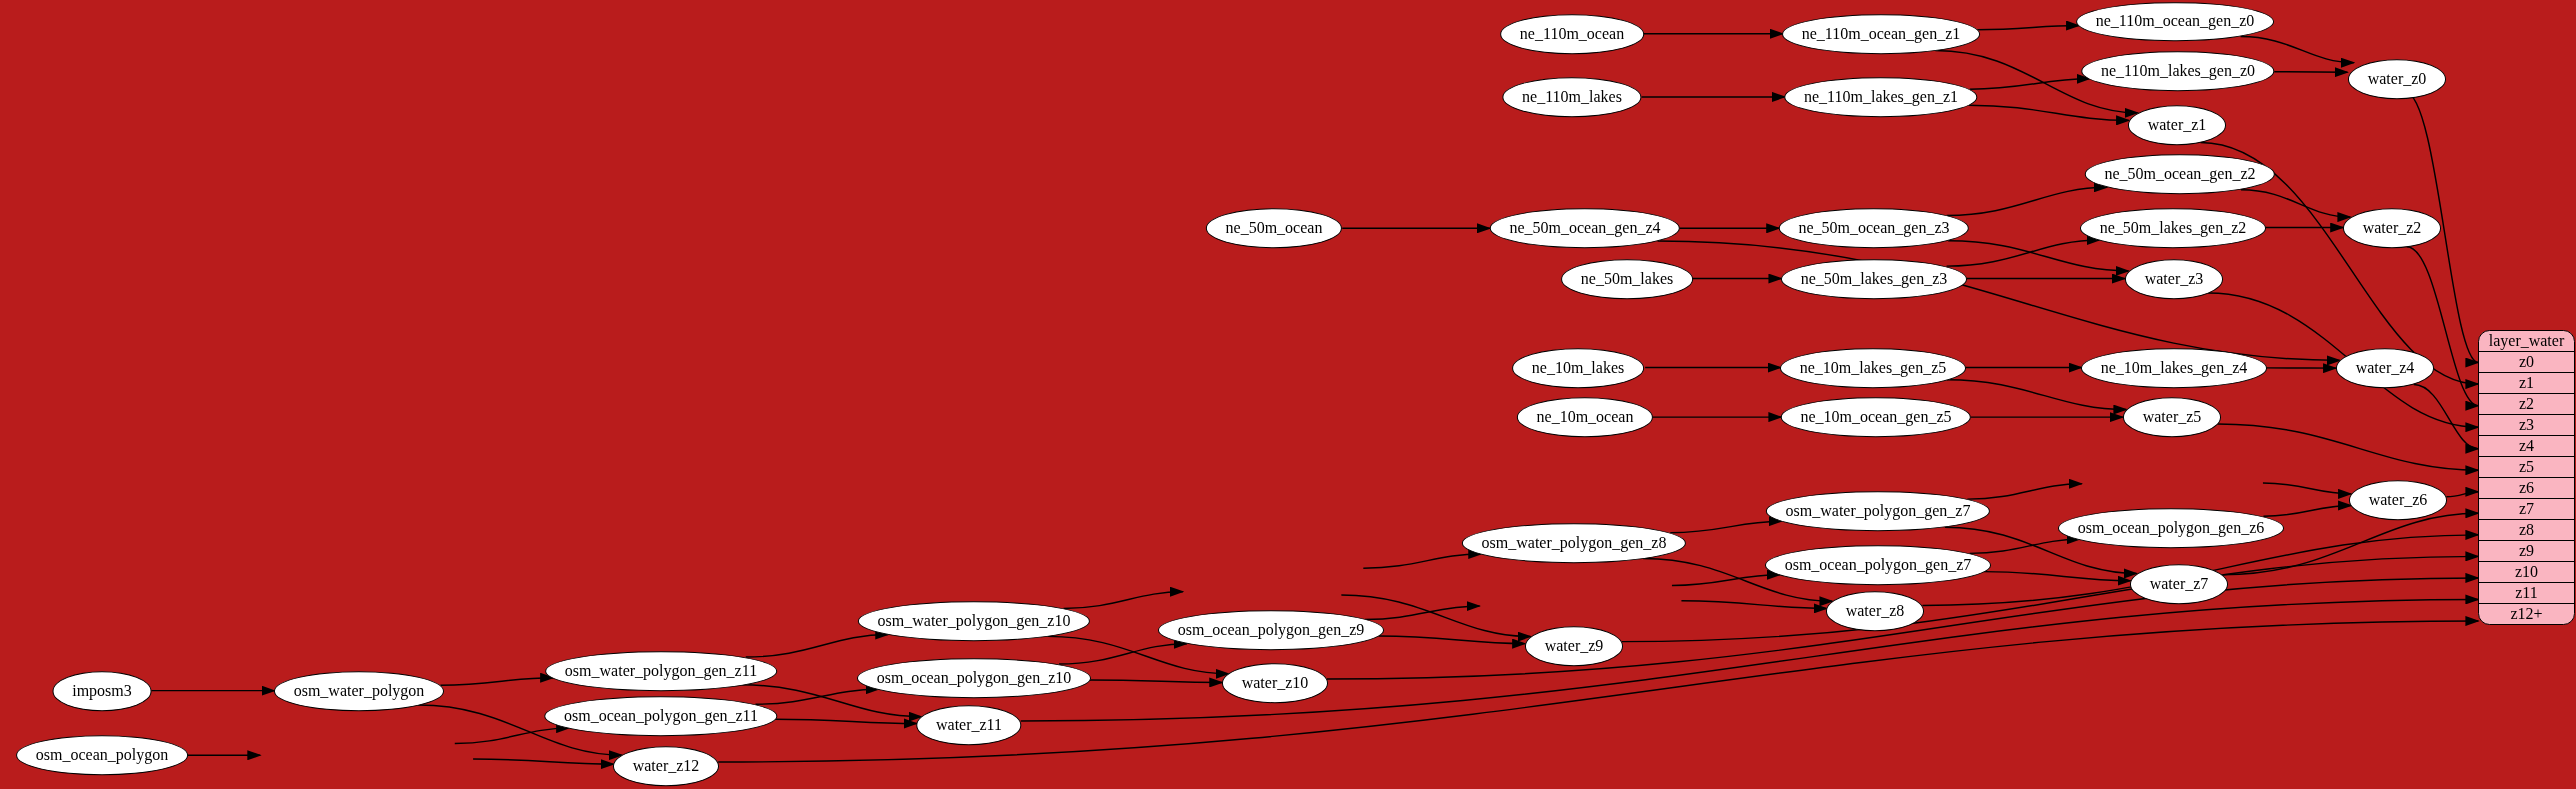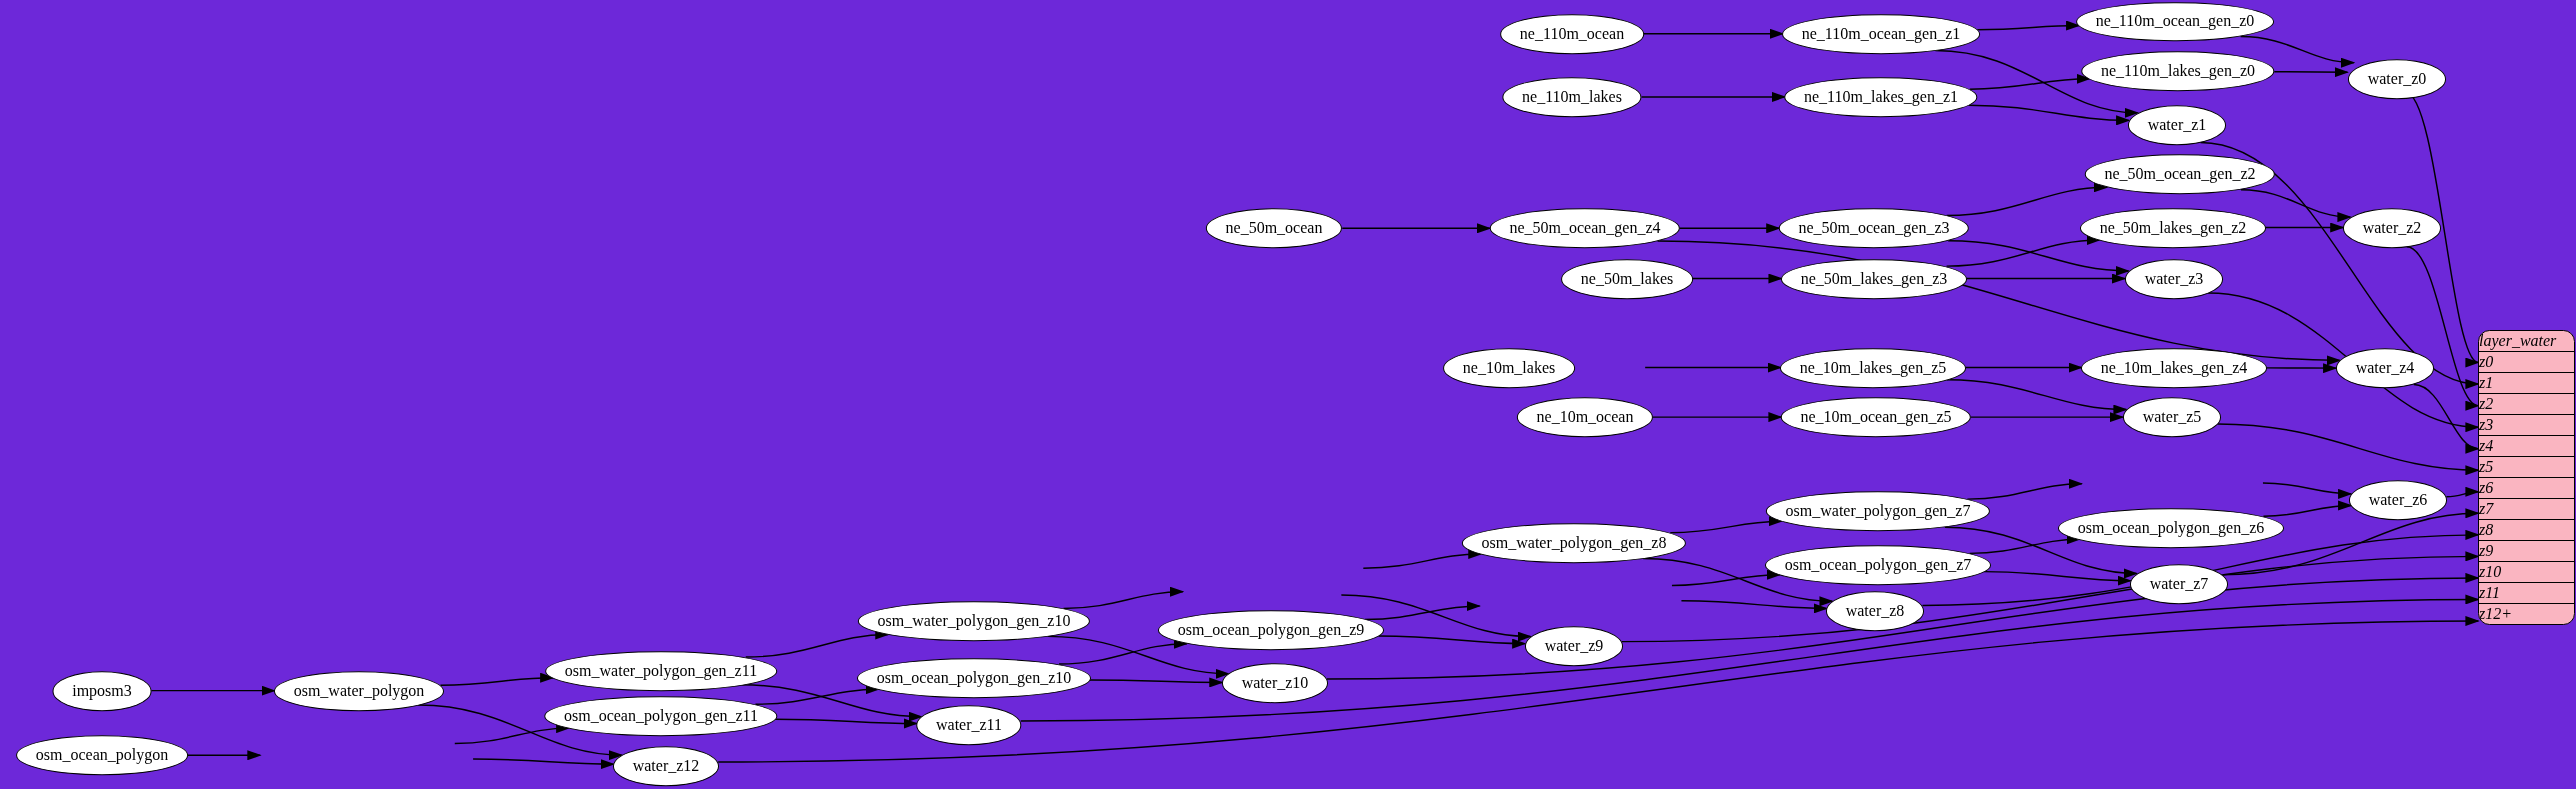--- a/index.html
+++ b/index.html
@@ -1,30 +1,30 @@
 <!DOCTYPE html>
 <html style="font-size:11.5px"><head>
 <meta charset="utf-8">
 <style>
   html,body{margin:0;padding:0;background:#ffffff;}
   #graph{
-    position:relative;width:2576px;height:789px;background:#6d28d9;overflow:hidden;
+    position:relative;width:2576px;height:789px;background:#b91c1c;overflow:hidden;
     font-family:"Liberation Serif","DejaVu Serif",serif;color:#000;
   }
   #edges{position:absolute;left:0;top:0;z-index:1;}
   .edge{fill:none;stroke:#000;stroke-width:2px;}
   .node{
     position:absolute;transform:translate(-50%,-50%);
     background:#fff;border:1.4px solid #000;border-radius:50%;
     padding:10.8px 18.7px;font-size:16px;line-height:1;white-space:nowrap;
     text-align:center;z-index:2;
   }
   .lw{
     position:absolute;z-index:2;background:#FAB5C1;border:1.4px solid #000;
-    border-radius:11.5px;overflow:hidden;font-size:16px;font-style:italic;
+    border-radius:11.5px;overflow:hidden;font-size:16px;text-align:center;
   }
   .lw-title{height:20px;line-height:20px;font-size:16px;}
   .lw-row{height:20px;line-height:20px;border-top:1.4px solid #000;}
 </style>
 </head>
 <body>
 
 <div id="graph">
   <svg id="edges" width="2576" height="789" viewBox="0 0 3588 1099">
     <defs>
@@ -111,21 +111,21 @@
   <div class="node" style="left:1274px;top:228px">ne_50m_ocean</div>
   <div class="node" style="left:1585px;top:228px">ne_50m_ocean_gen_z4</div>
   <div class="node" style="left:1874px;top:228px">ne_50m_ocean_gen_z3</div>
   <div class="node" style="left:2180px;top:174px">ne_50m_ocean_gen_z2</div>
   <div class="node" style="left:1627px;top:279px">ne_50m_lakes</div>
   <div class="node" style="left:1874px;top:279px">ne_50m_lakes_gen_z3</div>
   <div class="node" style="left:2173px;top:228px">ne_50m_lakes_gen_z2</div>
   <div class="node" style="left:2392px;top:228px">water_z2</div>
   <div class="node" style="left:2174px;top:279px">water_z3</div>
 
-  <div class="node" style="left:1509px;top:368px">ne_10m_lakes</div>
+  <div class="node" style="left:1578px;top:368px">ne_10m_lakes</div>
   <div class="node" style="left:1873px;top:368px">ne_10m_lakes_gen_z5</div>
   <div class="node" style="left:2174px;top:368px">ne_10m_lakes_gen_z4</div>
   <div class="node" style="left:1585px;top:417px">ne_10m_ocean</div>
   <div class="node" style="left:1876px;top:417px">ne_10m_ocean_gen_z5</div>
   <div class="node" style="left:2385px;top:368px">water_z4</div>
   <div class="node" style="left:2172px;top:417px">water_z5</div>
 
   <div class="node" style="left:102px;top:691px">imposm3</div>
   <div class="node" style="left:359px;top:691px">osm_water_polygon</div>
   <div class="node" style="left:102px;top:755px">osm_ocean_polygon</div>

